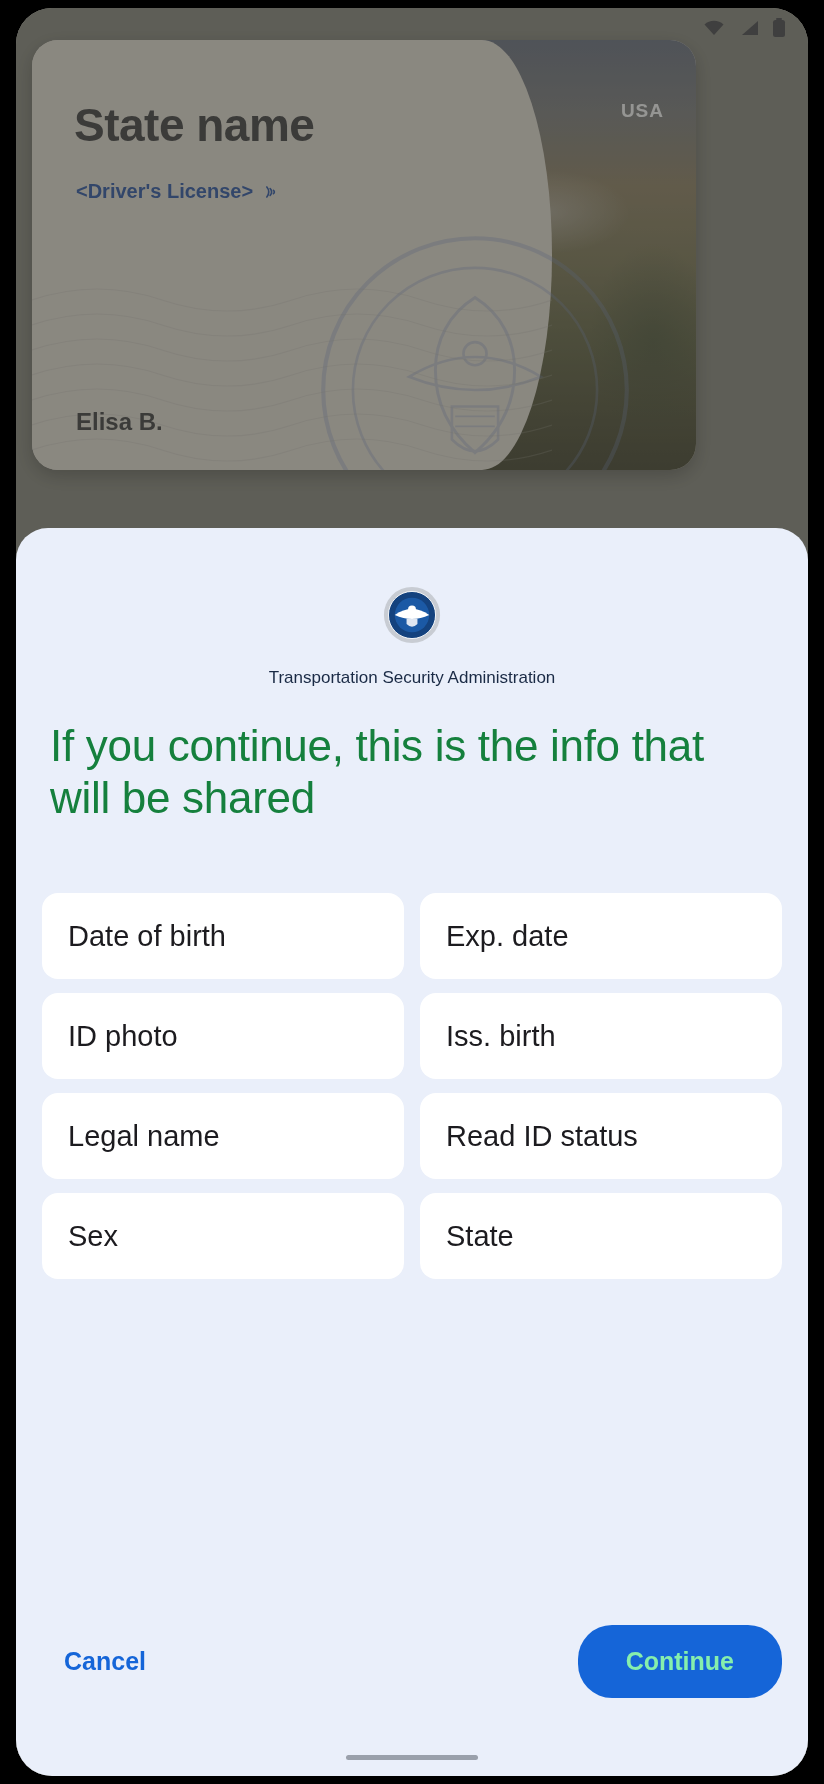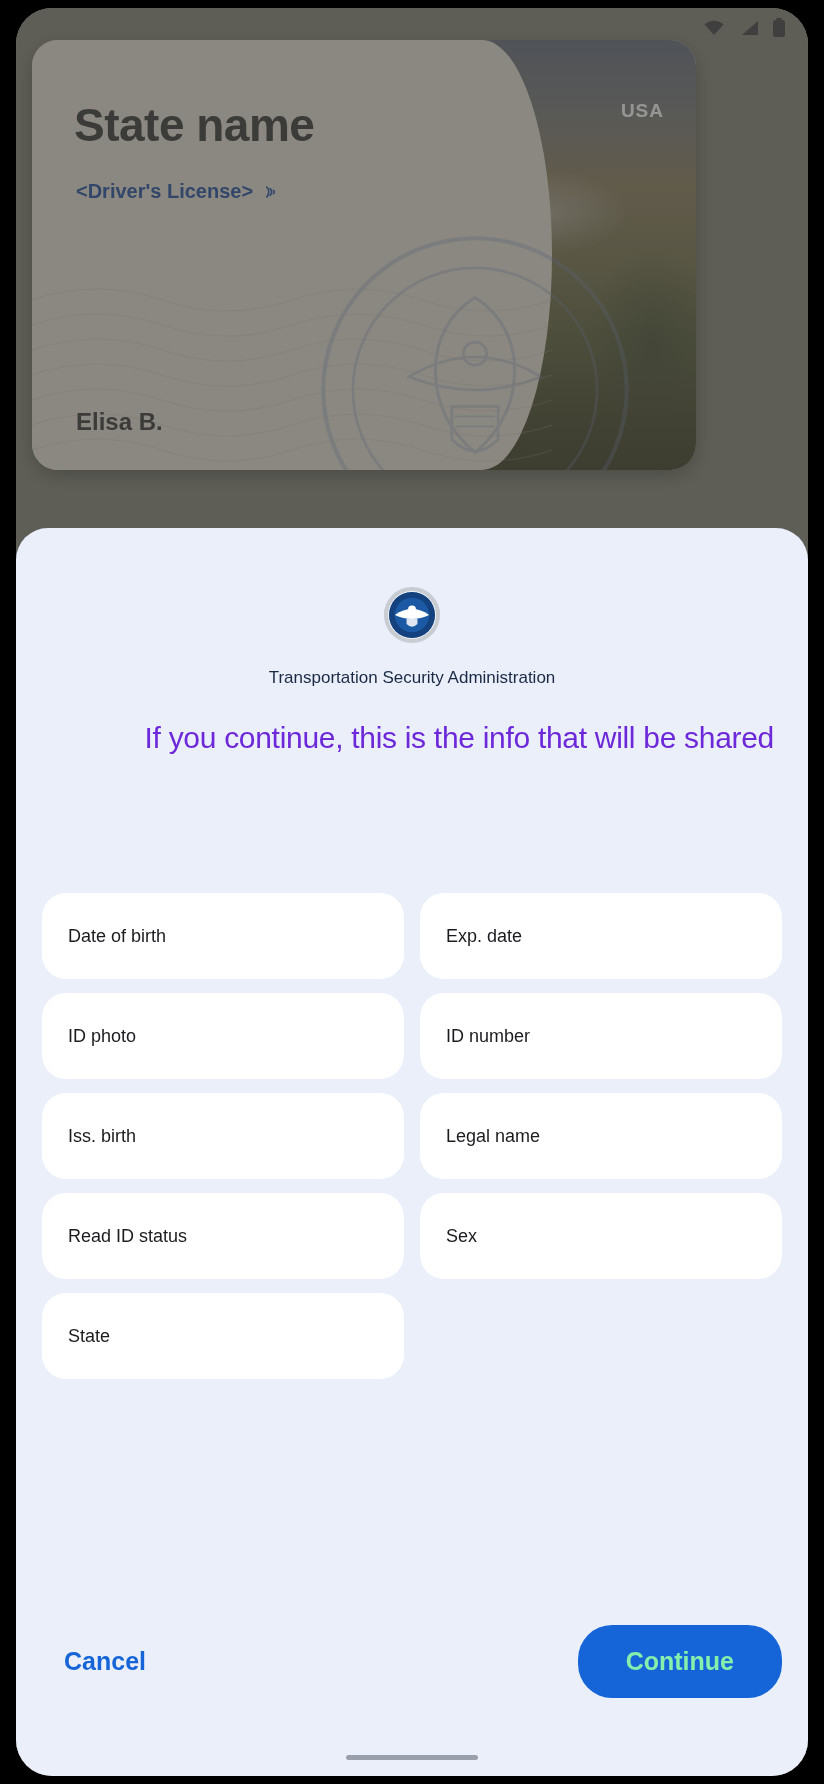--- a/index.html
+++ b/index.html
@@ -160,42 +160,42 @@
   .org-name {
     position: absolute;
     top: 140px; left: 0; right: 0;
     text-align: center;
     font-size: 17px;
     color: #1a2a45;
   }
   .sheet-title {
     position: absolute;
     top: 192px; left: 34px; right: 34px;
-    text-align: right;
-    font-size: 30px;
+    text-align: left;
+    font-size: 44px;
     line-height: 1.18;
     font-weight: 400;
-    color: #6d28d9;
+    color: #15803d;
     letter-spacing: -0.3px;
   }
   .chip-grid {
     position: absolute;
     top: 365px; left: 26px; right: 26px;
     display: grid;
     grid-template-columns: 1fr 1fr;
     gap: 14px 16px;
   }
   .chip {
     background: #fff;
-    border-radius: 24px;
+    border-radius: 16px;
     height: 86px;
     display: flex;
     align-items: center;
     padding: 0 26px;
-    font-size: 18px;
+    font-size: 29px;
     color: #1c1b1f;
   }
   .actions {
     position: absolute;
     left: 26px; right: 26px;
     bottom: 78px;
     display: flex;
     align-items: center;
     justify-content: space-between;
   }
@@ -313,23 +313,20 @@
         <div class="chip">
             <span>Date of birth</span>
           </div>
         <div class="chip">
             <span>Exp. date</span>
           </div>
         <div class="chip">
             <span>ID photo</span>
           </div>
         <div class="chip">
-            <span>ID number</span>
-          </div>
-        <div class="chip">
             <span>Iss. birth</span>
           </div>
         <div class="chip">
             <span>Legal name</span>
           </div>
         <div class="chip">
             <span>Read ID status</span>
           </div>
         <div class="chip">
             <span>Sex</span>

